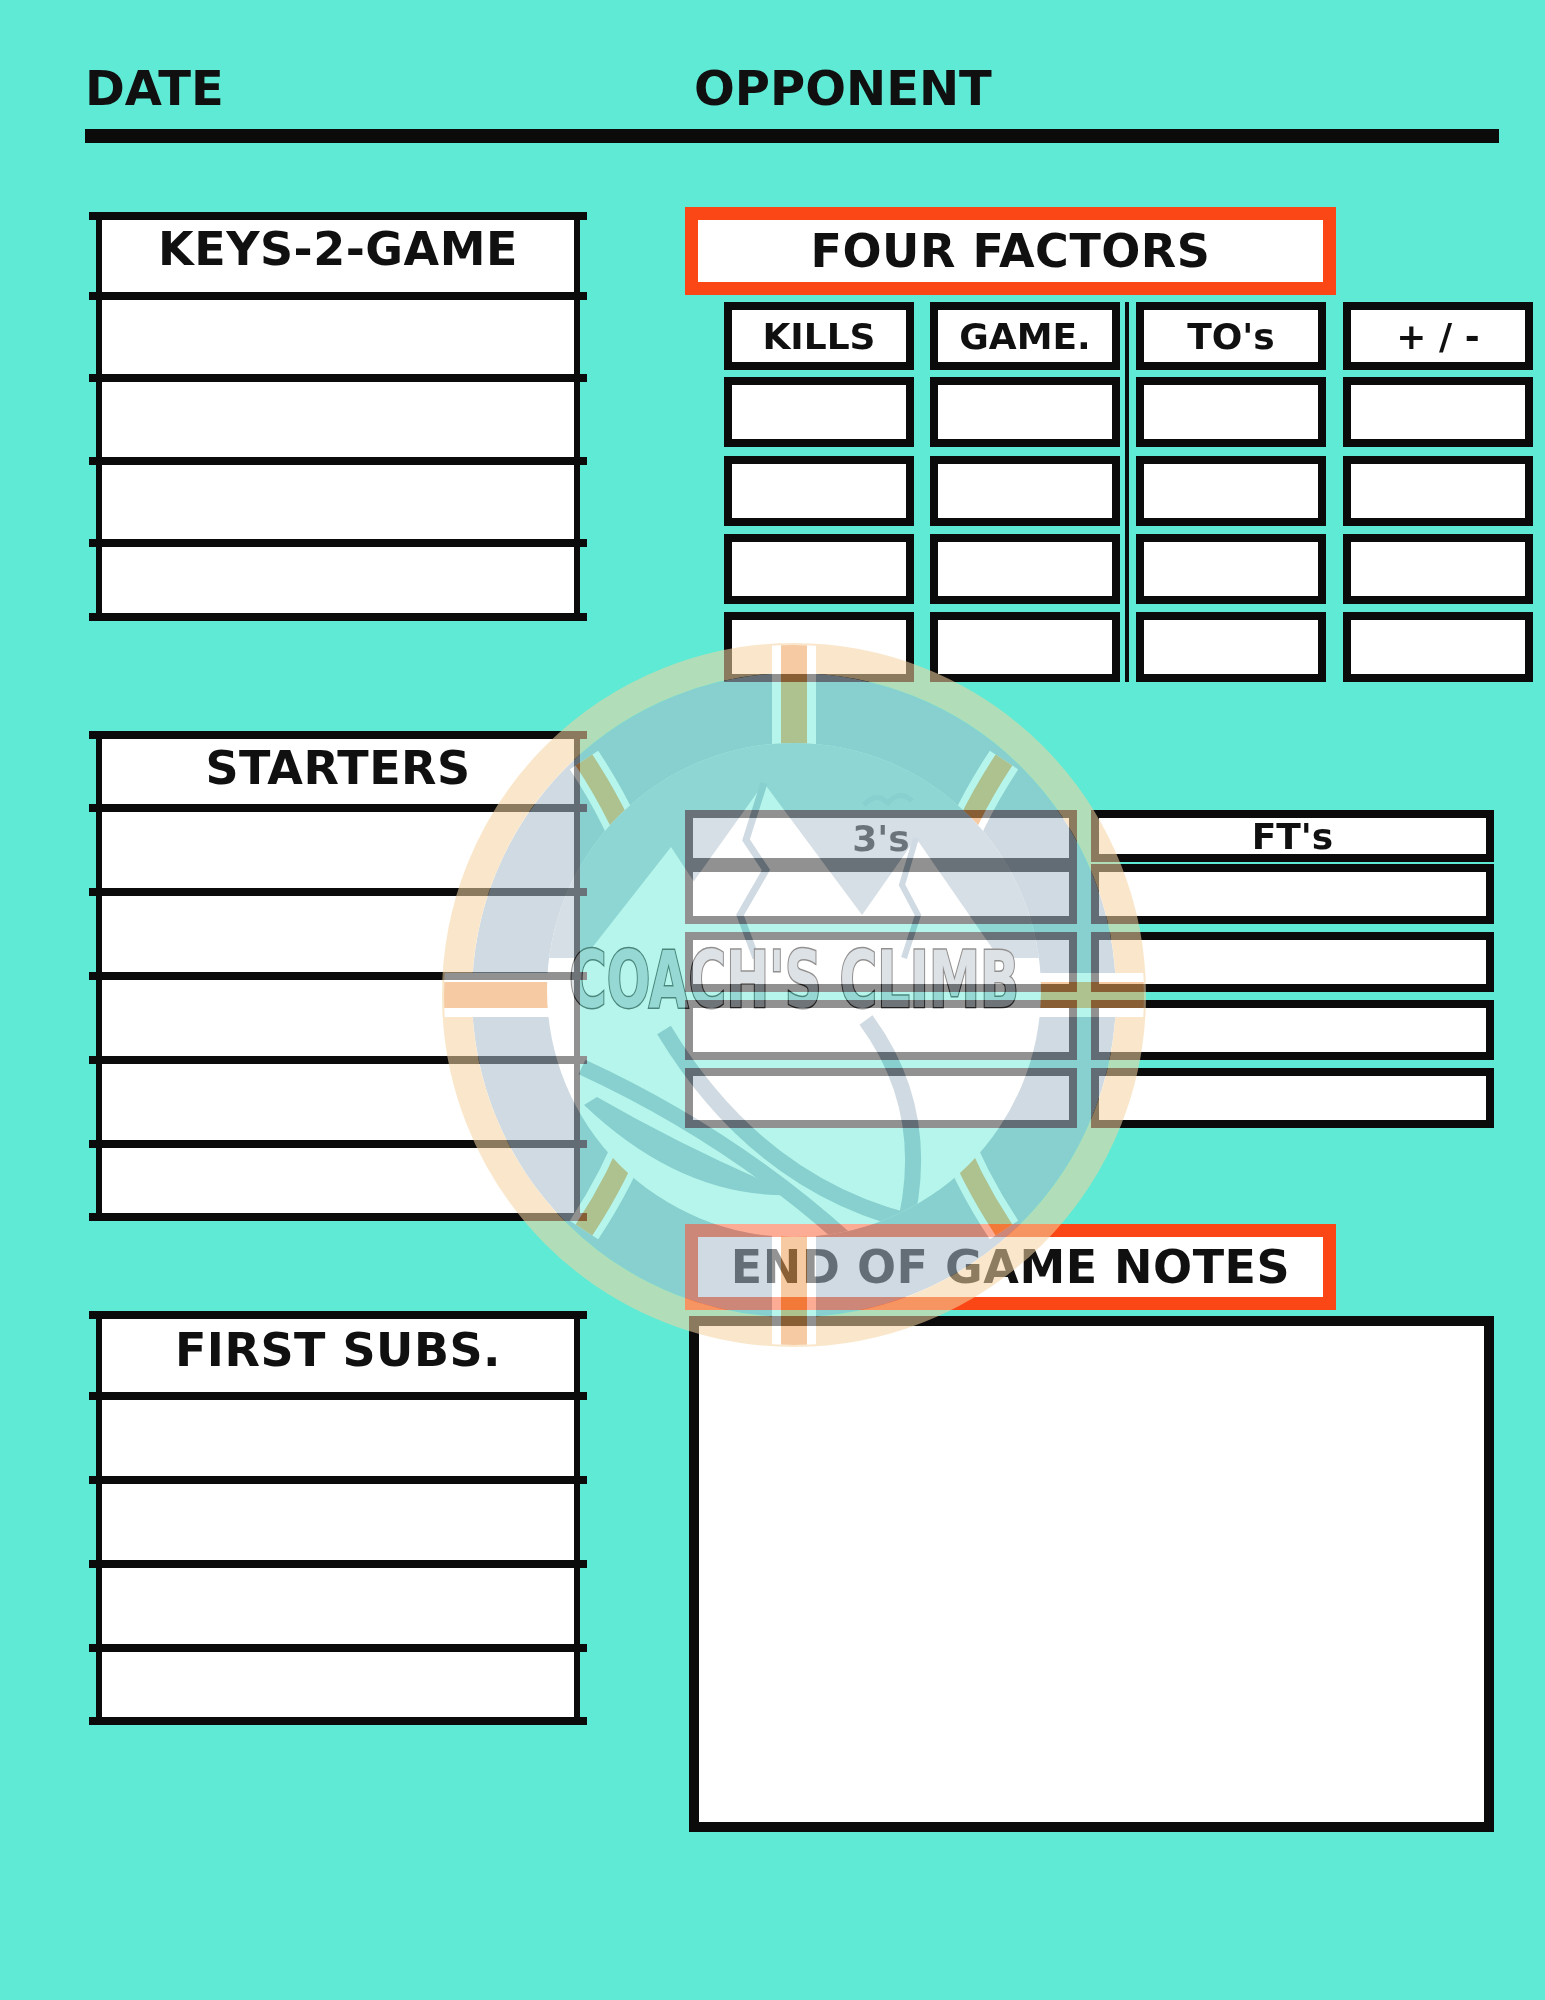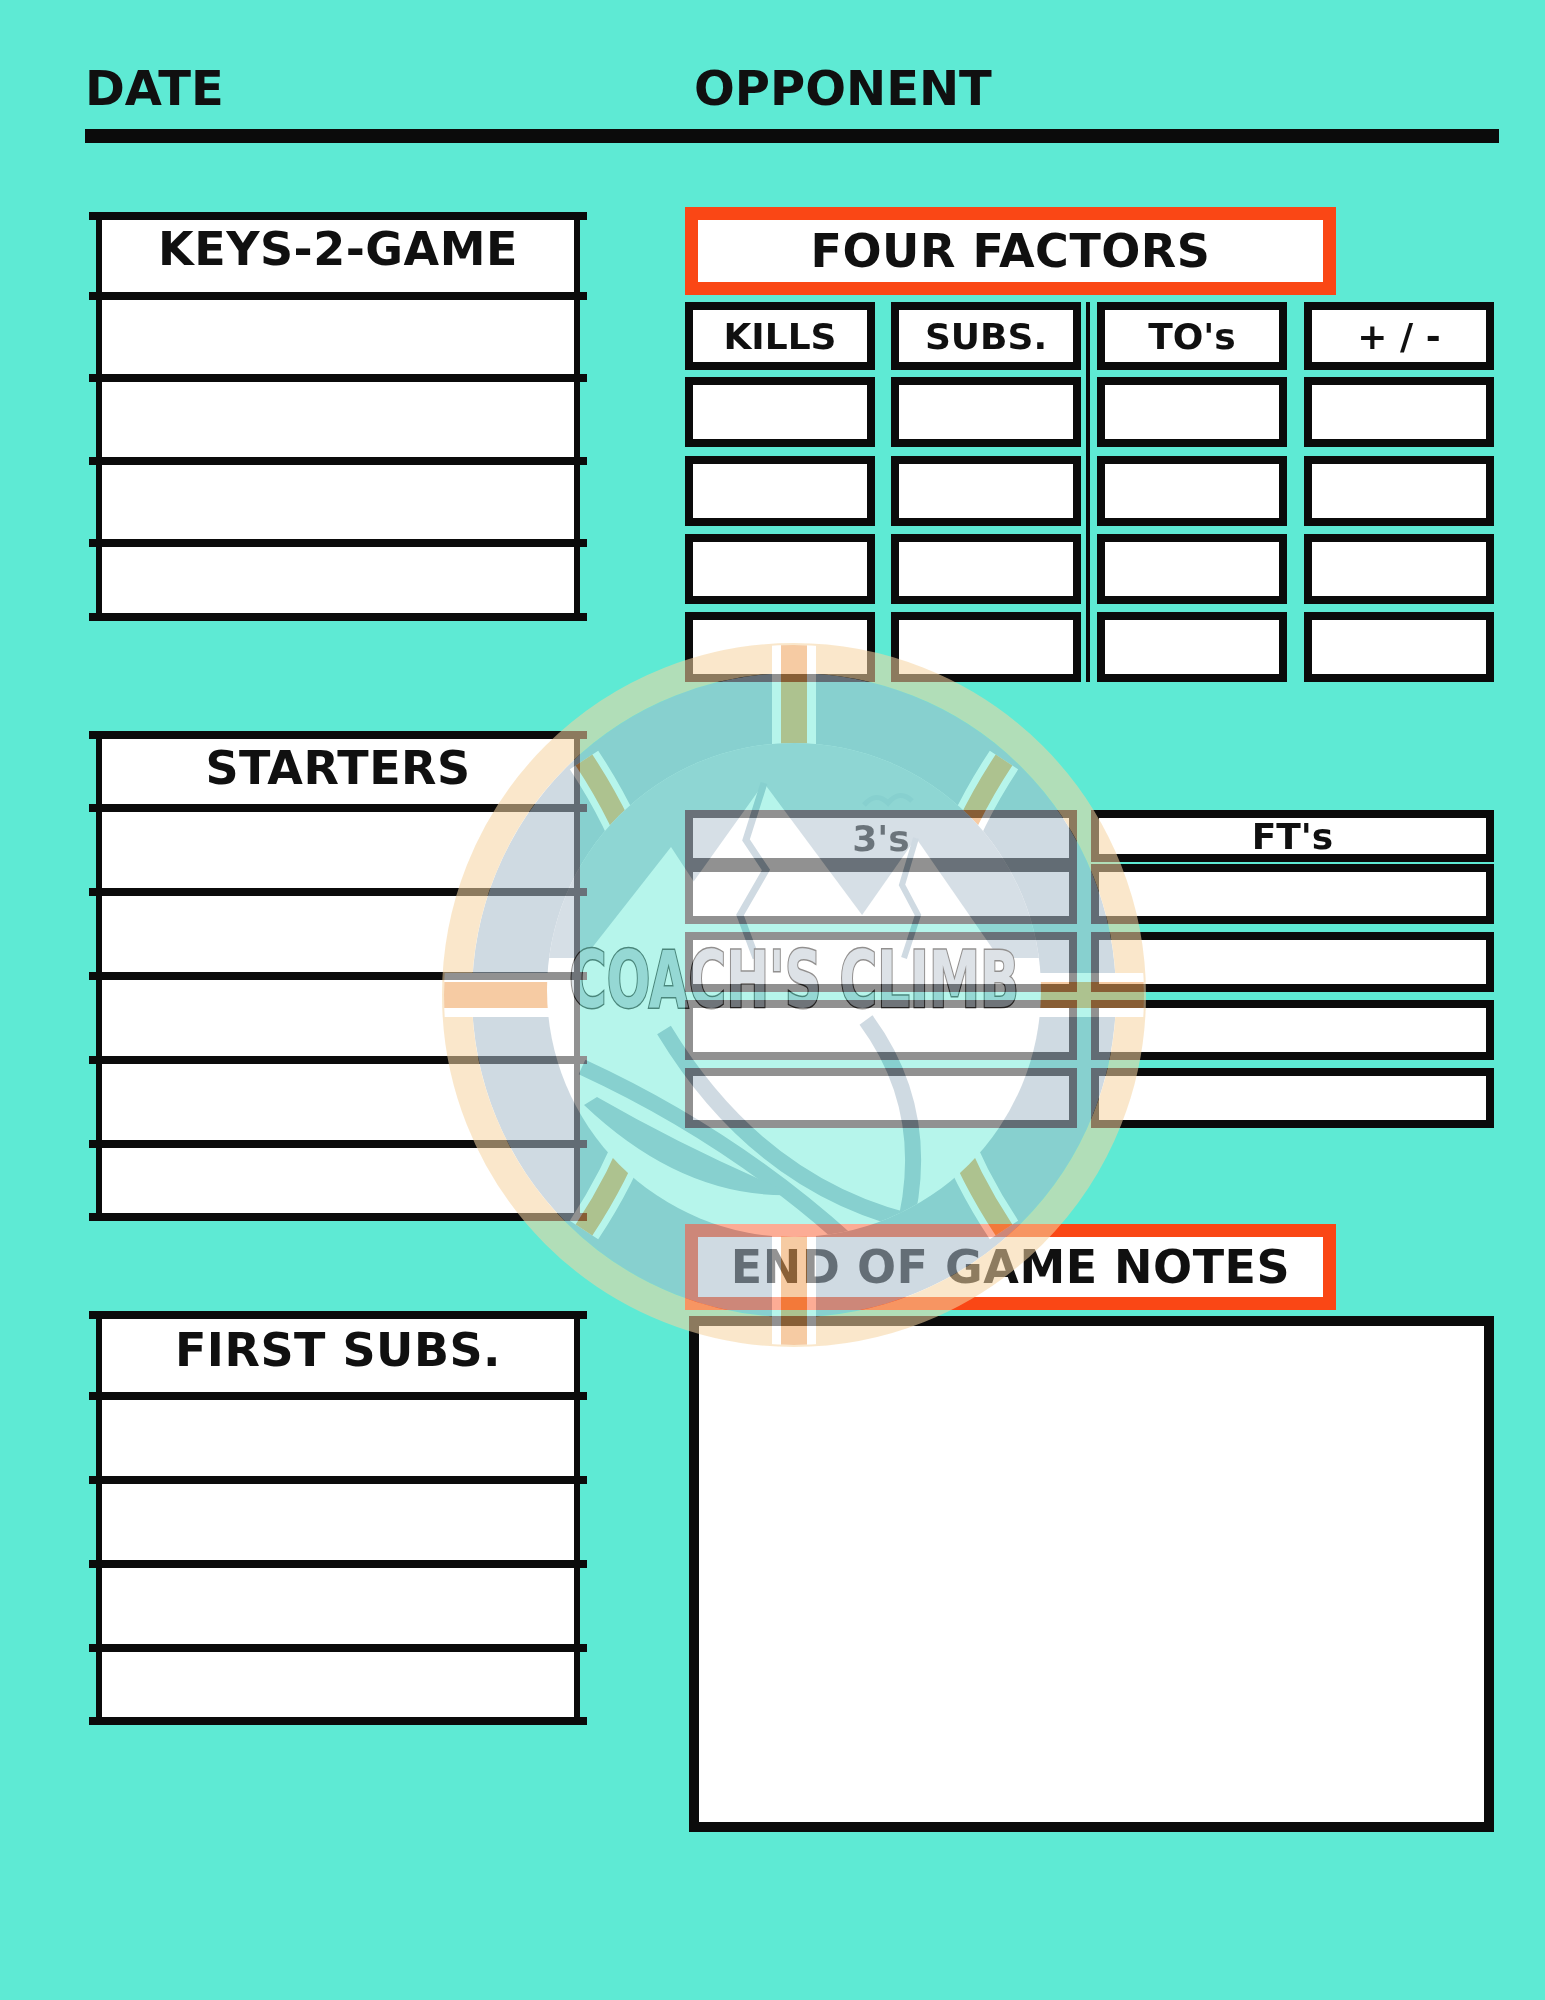--- a/index.html
+++ b/index.html
@@ -18,21 +18,21 @@
 
   
   .otitle{position:absolute;left:685px;width:651px;height:88px;box-sizing:border-box;background:#fff;
           border:13px solid var(--accent-orange,#fa4715);display:flex;align-items:center;justify-content:center;
           font-weight:bold;font-size:46px;letter-spacing:.5px;}
 
   
   .cell{position:absolute;box-sizing:border-box;border:8px solid var(--line-black,#0b0b0b);background:#fff;}
   .chead{display:flex;align-items:center;justify-content:center;font-weight:bold;font-size:36px;}
 
-  .ffwrap{position:absolute;left:685px;top:302px;width:809px;height:355px;}
+  .ffwrap{position:absolute;left:724px;top:302px;width:809px;height:355px;}
   .ffwrap .vline{position:absolute;left:401px;top:0;width:4px;height:380px;background:var(--line-black,#0b0b0b);}
   .scwrap{position:absolute;left:685px;top:810px;width:809px;height:318px;}
 
   .notes{position:absolute;left:689px;top:1316px;width:805px;height:516px;box-sizing:border-box;
          border:10px solid var(--line-black,#0b0b0b);background:#fff;}
 
   .wm{position:absolute;left:434px;top:635px;width:720px;height:720px;opacity:.55;pointer-events:none;}
   .wm text{font-family:"DejaVu Sans",sans-serif;font-weight:bold;}
 </style>
 </head>
@@ -85,21 +85,21 @@
     <div class="row" style="top:89px;height:76px"></div>
     <div class="row" style="top:173px;height:76px"></div>
     <div class="row" style="top:257px;height:76px"></div>
     <div class="row" style="top:341px;height:65px"></div>
   </div>
 
   <div class="otitle" style="top:207px">FOUR FACTORS</div>
   <div class="ffwrap">
     <div class="vline"></div>
     <div class="cell chead" style="left:0;top:0;width:190px;height:68px">KILLS</div>
-    <div class="cell chead" style="left:206px;top:0;width:190px;height:68px">SUBS.</div>
+    <div class="cell chead" style="left:206px;top:0;width:190px;height:68px">GAME.</div>
     <div class="cell chead" style="left:412px;top:0;width:190px;height:68px">TO's</div>
     <div class="cell chead" style="left:619px;top:0;width:190px;height:68px">+ / -</div>
 
     <div class="cell" style="left:0;top:75px;width:190px;height:70px"></div>
     <div class="cell" style="left:206px;top:75px;width:190px;height:70px"></div>
     <div class="cell" style="left:412px;top:75px;width:190px;height:70px"></div>
     <div class="cell" style="left:619px;top:75px;width:190px;height:70px"></div>
     <div class="cell" style="left:0;top:154px;width:190px;height:70px"></div>
     <div class="cell" style="left:206px;top:154px;width:190px;height:70px"></div>
     <div class="cell" style="left:412px;top:154px;width:190px;height:70px"></div>

